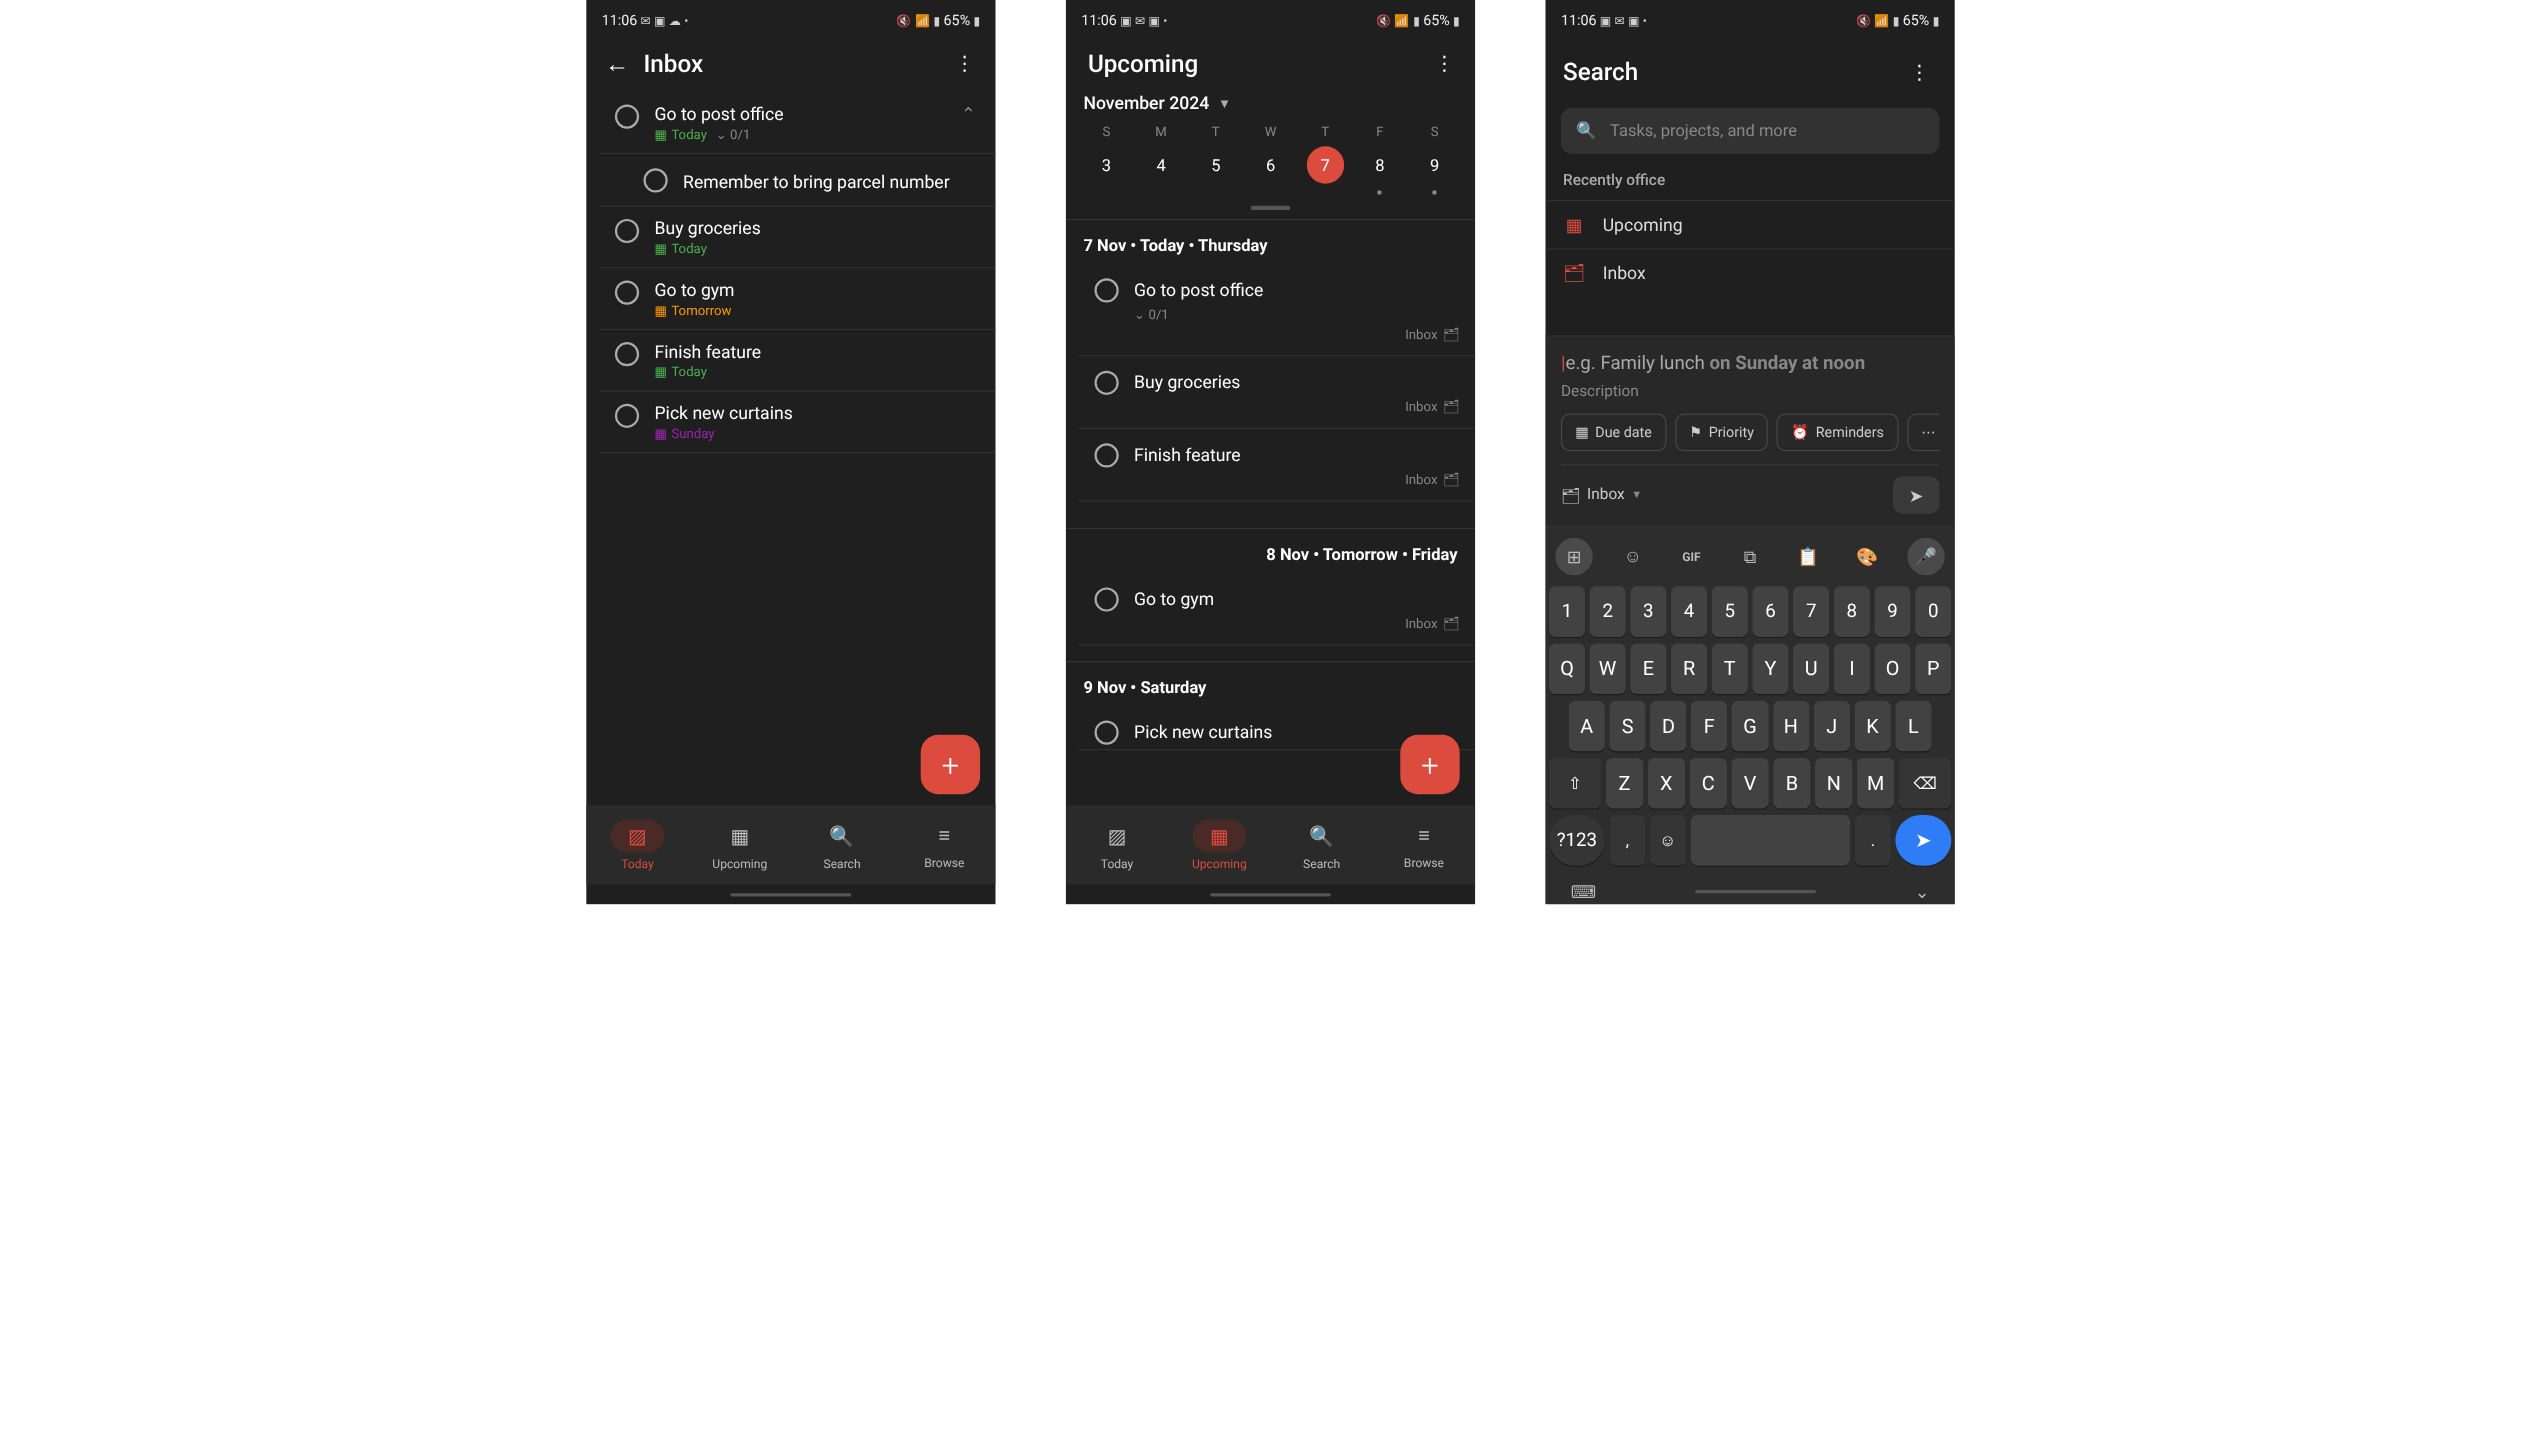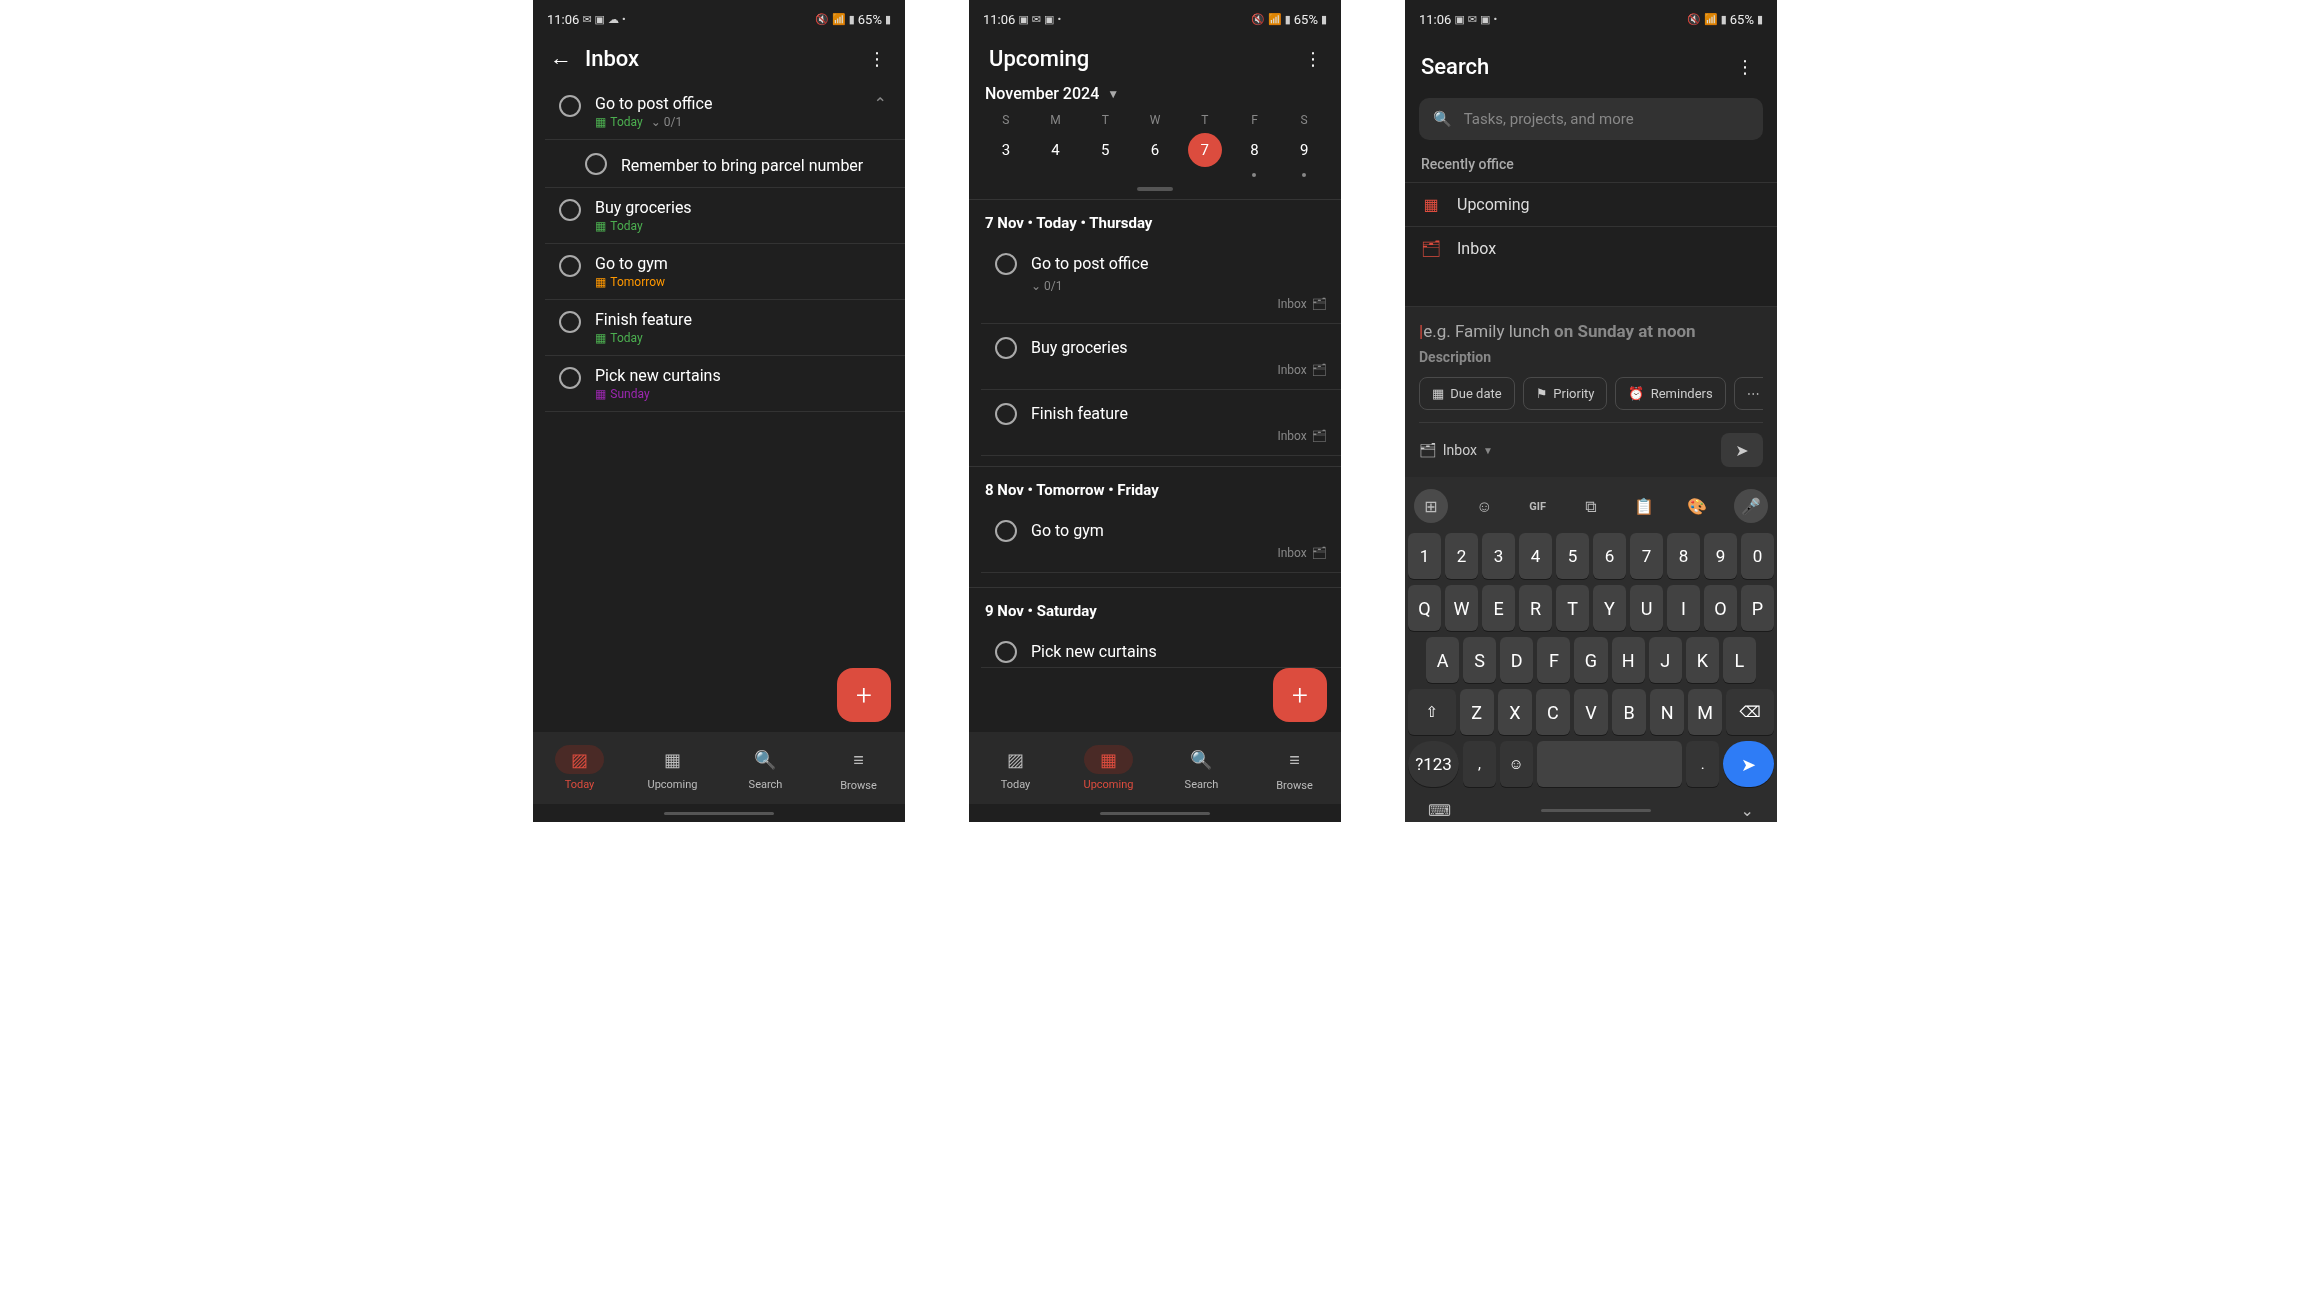--- a/index.html
+++ b/index.html
@@ -68,21 +68,21 @@
     .recent-item { display: flex; align-items: center; gap: 16px; padding: 12px 16px; border-top: 1px solid #333; }
     .recent-icon { width: 20px; text-align: center; font-size: 16px; }
     .recent-icon.up { color: #dc4c3e; }
     .recent-icon.in { color: #dc4c3e; }
     .recent-label { font-size: 16px; color: #ddd; }
     
     .sheet { background: #282828; border-top: 1px solid #333; padding: 14px 14px 10px 14px; display: flex; flex-direction: column; gap: 12px; }
     .sheet-input-row { display: flex; flex-direction: column; gap: 8px; }
     .task-input-placeholder { font-size: 17px; color: #aaa; }
     .task-input-placeholder .bold { font-weight: 700; color: #888; }
-    .desc-input { font-size: 14px; color: #888; font-weight: bold; }
+    .desc-input { font-size: 14px; color: #888; }
     .chip-row { display: flex; gap: 8px; overflow-x: hidden; }
     .chip { border: 1px solid #4a4a4a; border-radius: 8px; padding: 8px 12px; font-size: 13px; color: #ccc; display: flex; align-items: center; gap: 6px; white-space: nowrap; }
     .sheet-footer { display: flex; align-items: center; justify-content: space-between; border-top: 1px solid #3a3a3a; padding-top: 10px; }
     .project-pick { display: flex; align-items: center; gap: 6px; font-size: 14px; color: #ccc; }
     .send-btn { width: 42px; height: 34px; background: #3a3a3a; border-radius: 8px; display: flex; align-items: center; justify-content: center; color: #ccc; }
     
     .kb { background: #2d2d2d; padding: 6px 3px 0 3px; }
     .kb-top { display: flex; align-items: center; justify-content: space-between; padding: 6px 6px 10px 6px; }
     .kb-top-btn { width: 34px; height: 34px; display: flex; align-items: center; justify-content: center; color: #bbb; border-radius: 50%; font-size: 16px; }
     .kb-top-btn.active { background: #4a4a4a; }
@@ -334,21 +334,21 @@
       <div class="up-task-main">
           <div class="radio-check"></div>
           <span class="up-task-title">Finish feature</span>
         </div>
       <div class="inbox-tag">
           <span>Inbox</span>
           <span>🗂</span>
         </div>
     </div>
 
-    <div class="section-header" style="margin-top:10px;">8 Nov • Tomorrow • Friday</div>
+    <div class="section-header" style="margin-top:24px;text-align:right;">8 Nov • Tomorrow • Friday</div>
     <div class="up-task">
       <div class="up-task-main">
           <div class="radio-check"></div>
           <span class="up-task-title">Go to gym</span>
         </div>
       <div class="inbox-tag">
           <span>Inbox</span>
           <span>🗂</span>
         </div>
     </div>

